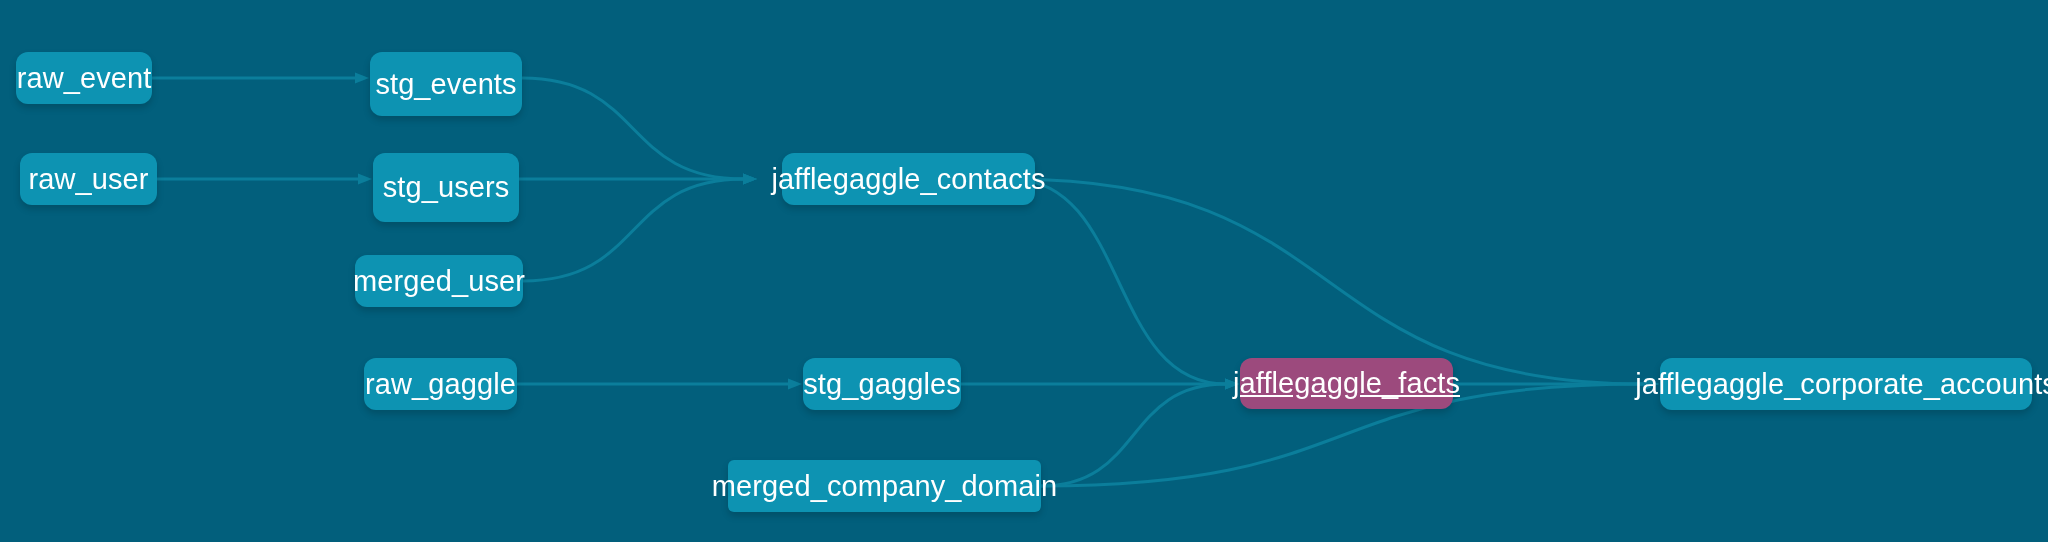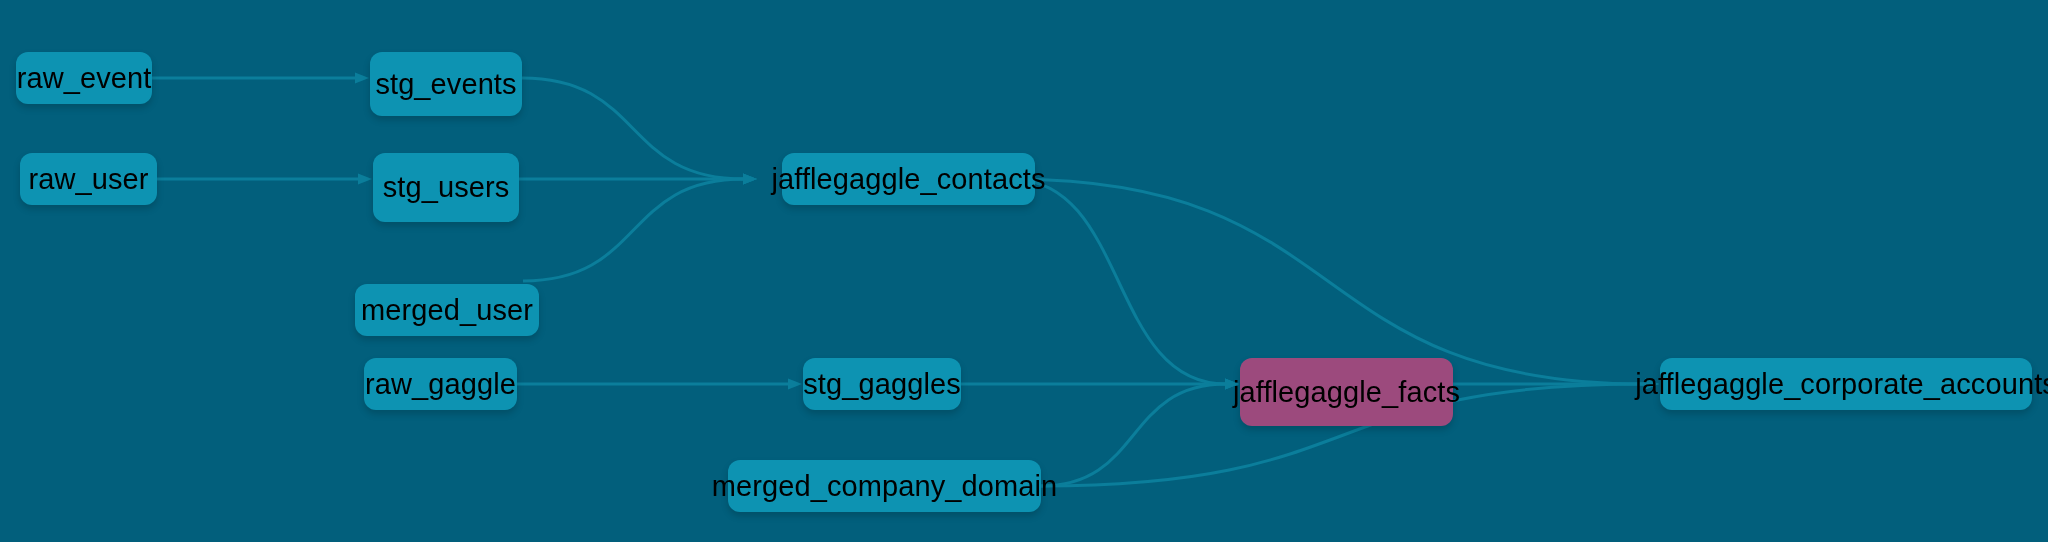--- a/index.html
+++ b/index.html
@@ -35,21 +35,21 @@
     fill: #0b7e9b;
   }
   .node {
     position: absolute;
     box-sizing: border-box;
     display: flex;
     align-items: center;
     justify-content: center;
     border-radius: 12px;
     background: #0d93b2;
-    color: #000000;
+    color: #ffffff;
     font-size: 29px;
     letter-spacing: 0.1px;
     white-space: nowrap;
     padding: 0 22px;
     box-shadow: 0 4px 7px rgba(0,0,0,0.17);
     cursor: pointer;
     user-select: none;
   }
   .node.selected {
     background: #9c4a7d;
@@ -95,35 +95,35 @@
       </div>
       <div class="node" style="left: 20px; top: 153px; width: 137px; height: 52px;">
         <span class="node-label">raw_user</span>
       </div>
       <div class="node" style="left: 370px; top: 52px; width: 152px; height: 64px;">
         <span class="node-label">stg_events</span>
       </div>
       <div class="node" style="left: 373px; top: 153px; width: 146px; height: 69px;">
         <span class="node-label">stg_users</span>
       </div>
-      <div class="node" style="left: 355px; top: 255px; width: 184px; height: 52px; margin-top: 29px;">
+      <div class="node" style="left: 355px; top: 255px; width: 168px; height: 52px;">
         <span class="node-label">merged_user</span>
       </div>
       <div class="node" style="left: 364px; top: 358px; width: 153px; height: 52px;">
         <span class="node-label">raw_gaggle</span>
       </div>
       <div class="node" style="left: 758px; top: 153px; width: 253px; height: 52px; margin-left: 24px;">
         <span class="node-label">jafflegaggle_contacts</span>
       </div>
       <div class="node" style="left: 803px; top: 358px; width: 158px; height: 52px; justify-content: center;">
         <span class="node-label">stg_gaggles</span>
       </div>
-      <div class="node" style="left: 728px; top: 460px; width: 313px; height: 52px;">
+      <div class="node" style="left: 728px; top: 460px; width: 313px; height: 52px; border-radius: 6px;">
         <span class="node-label">merged_company_domain</span>
       </div>
-      <div class="node selected" style="left: 1240px; top: 358px; width: 213px; height: 68px;">
+      <div class="node selected" style="left: 1240px; top: 358px; width: 213px; height: 51px; text-decoration: underline;">
         <span class="node-label">jafflegaggle_facts</span>
       </div>
       <div class="node" style="left: 1660px; top: 358px; width: 372px; height: 52px;">
         <span class="node-label">jafflegaggle_corporate_accounts</span>
       </div>
     </div>
 </div>
 
 </body></html>

